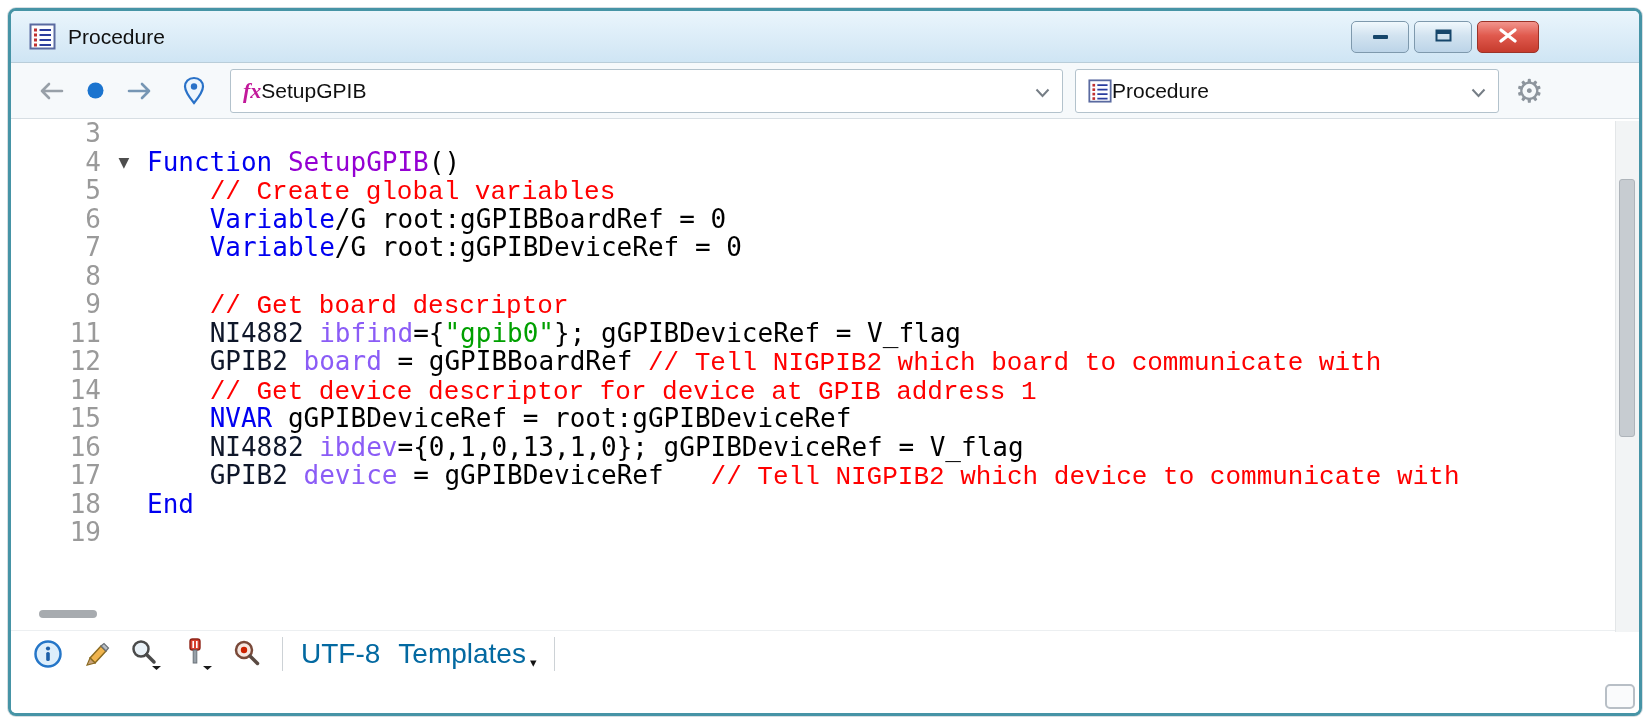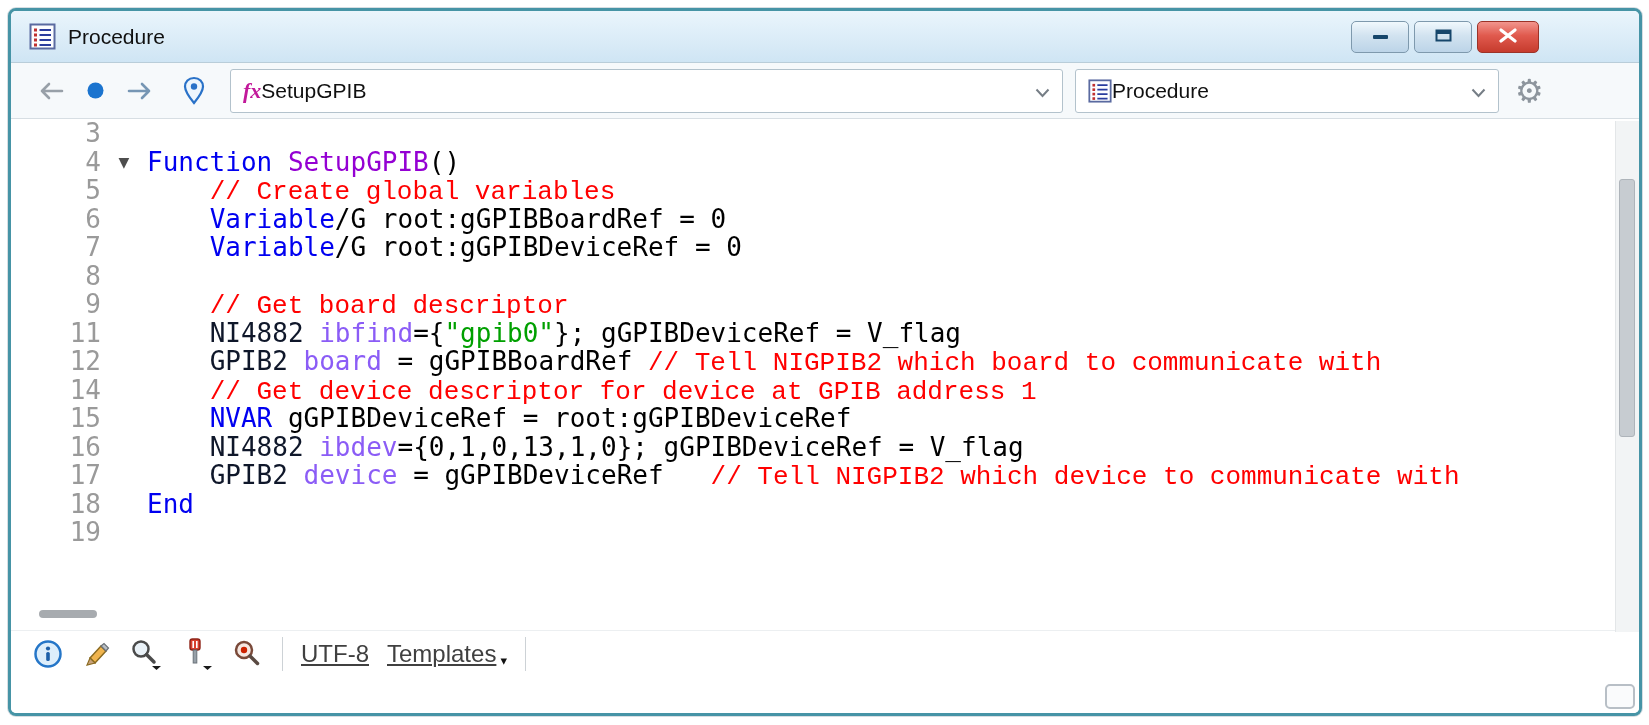--- a/index.html
+++ b/index.html
@@ -79,21 +79,21 @@
     position:absolute; left:28px; top:12px; width:58px; height:8px;
     background:#a7abaf; border-radius:4px;
   }
 
   
   .statusbar {
     height:46px; flex:none; background:#fff; border-top:1px solid #eceff1;
     display:flex; align-items:center; padding-left:22px; gap:18px;
   }
   .sep { width:1px; height:34px; background:#cdd2d6; flex:none; }
-  .status-text { font-size:24px; color:#404040;text-decoration:underline; }
+  .status-text { font-size:28px; color:#0369a1; }
   .templates { display:flex; align-items:flex-end; gap:4px; }
   .caret { font-size:13px; color:#111; font-family:"DejaVu Sans",sans-serif; }
   .filler { flex:1; background:#fff; }
 </style>
 </head>
 <body>
 
 <div class="window">
 
   <div class="titlebar">

